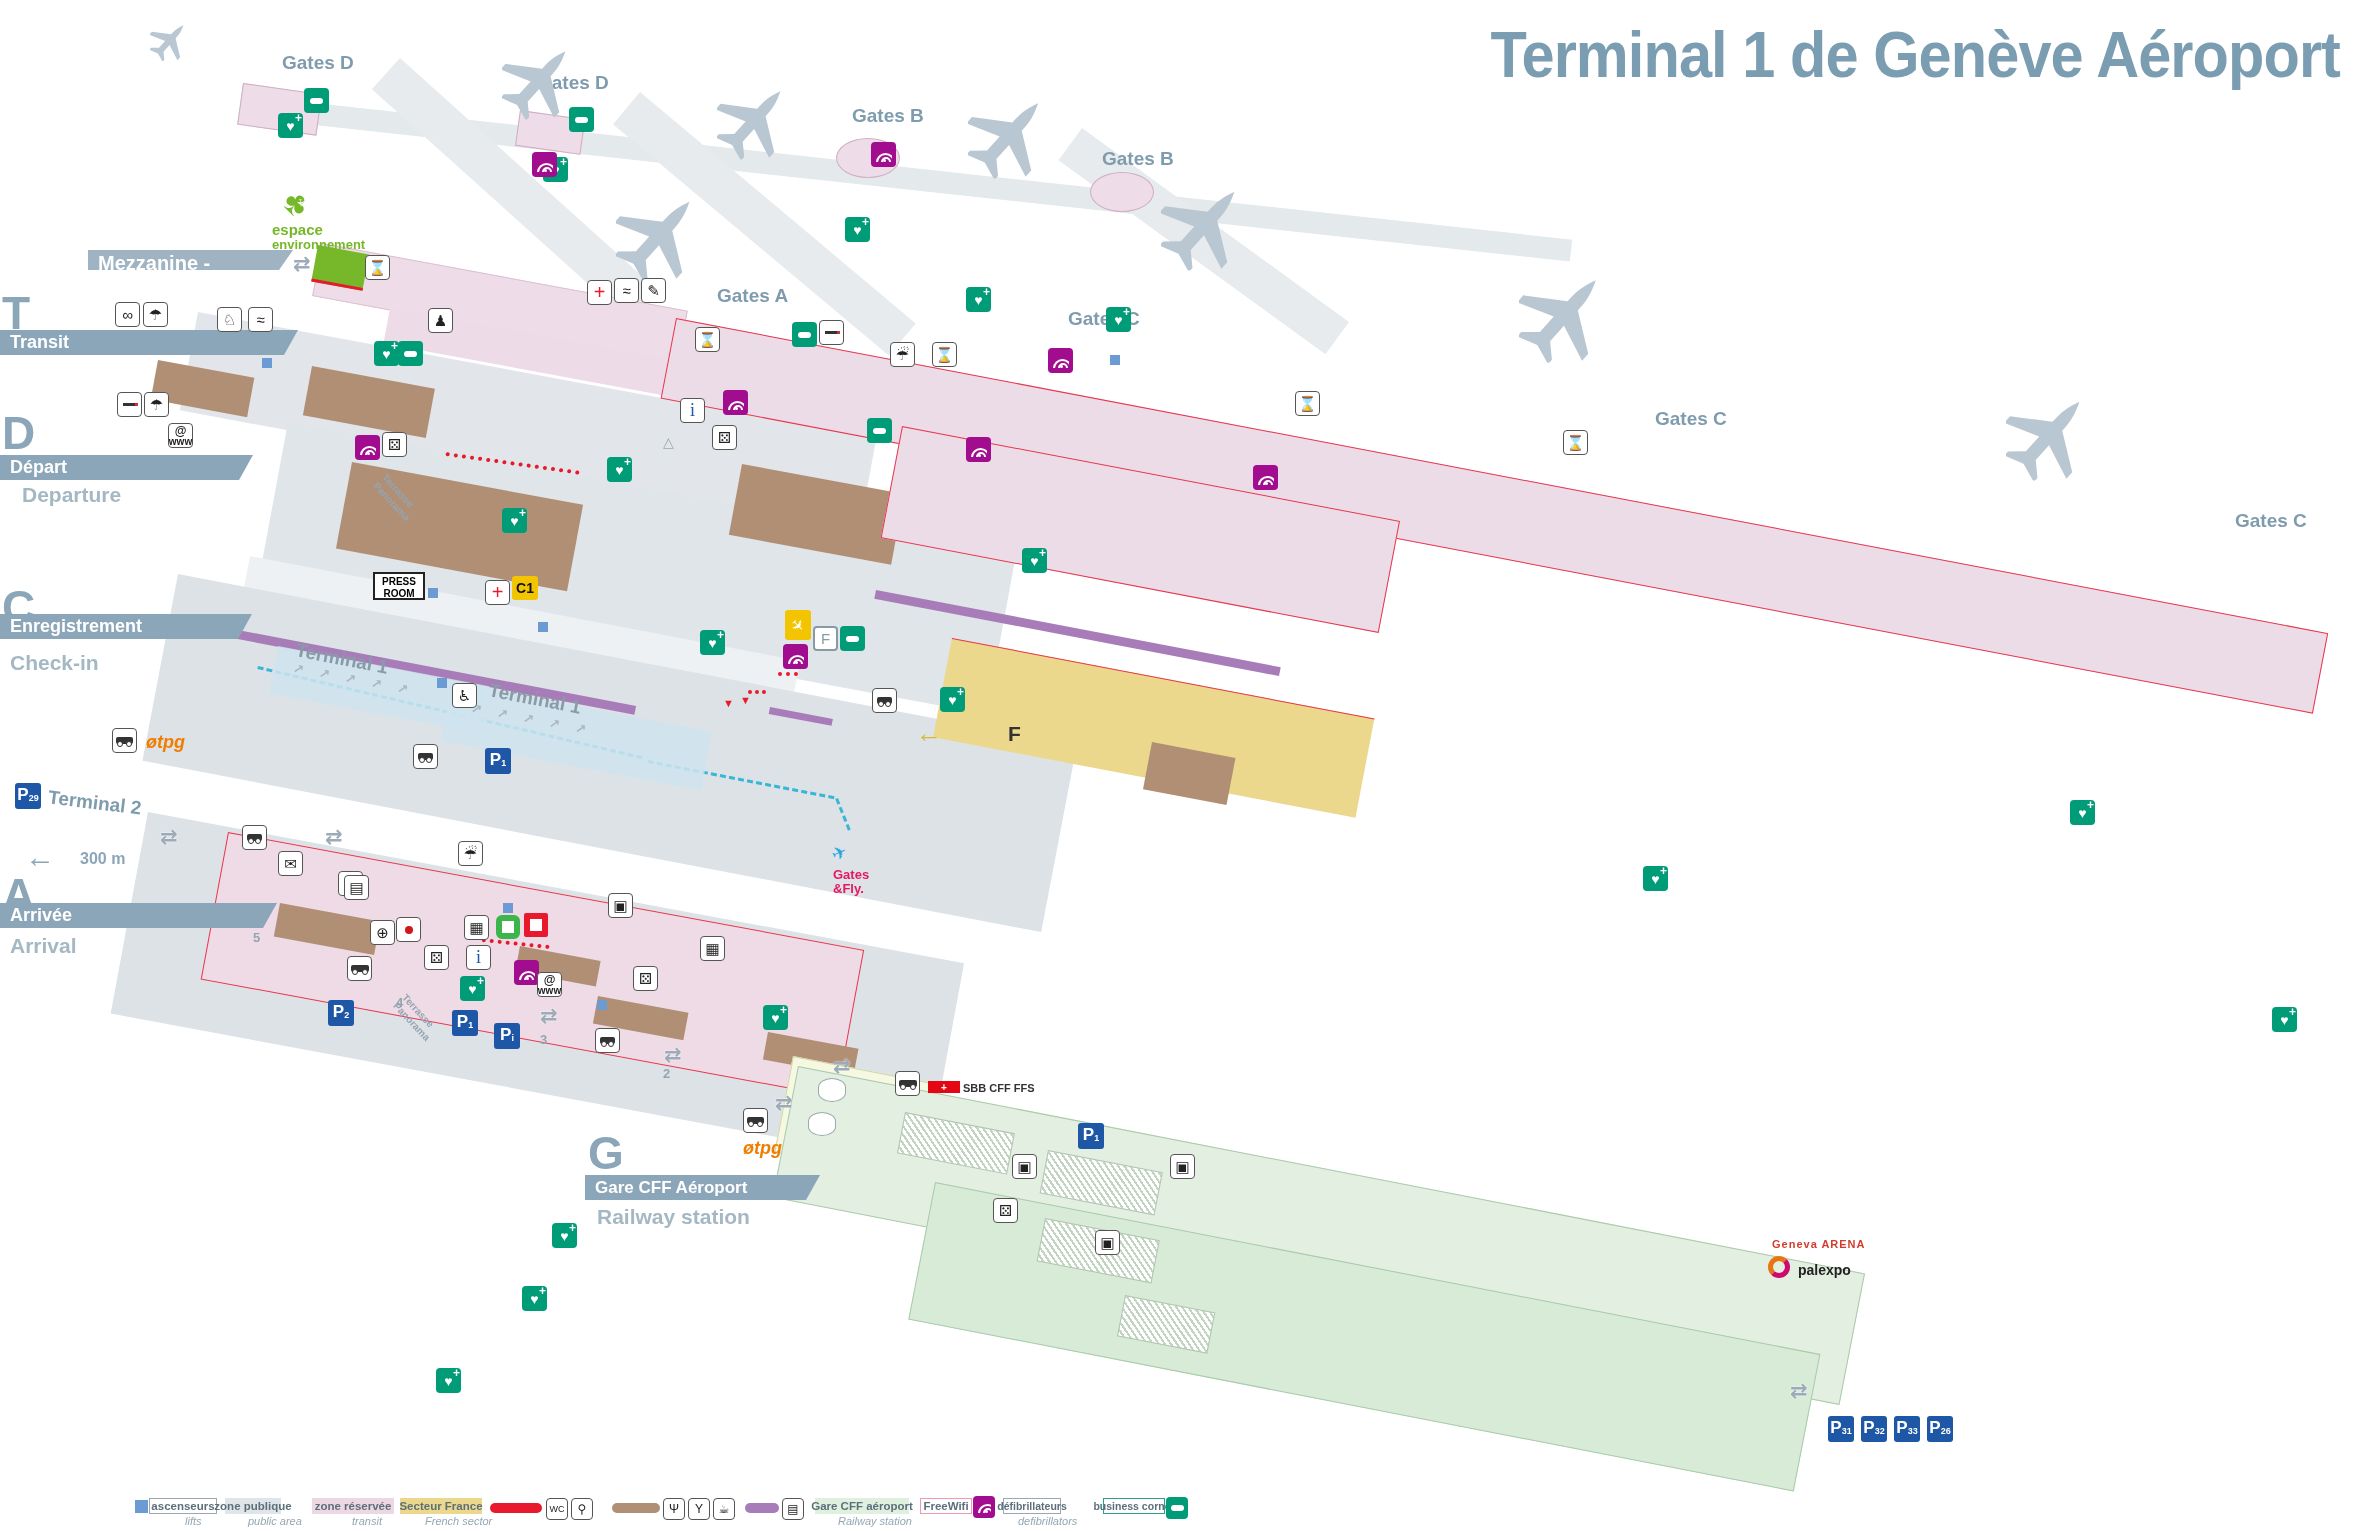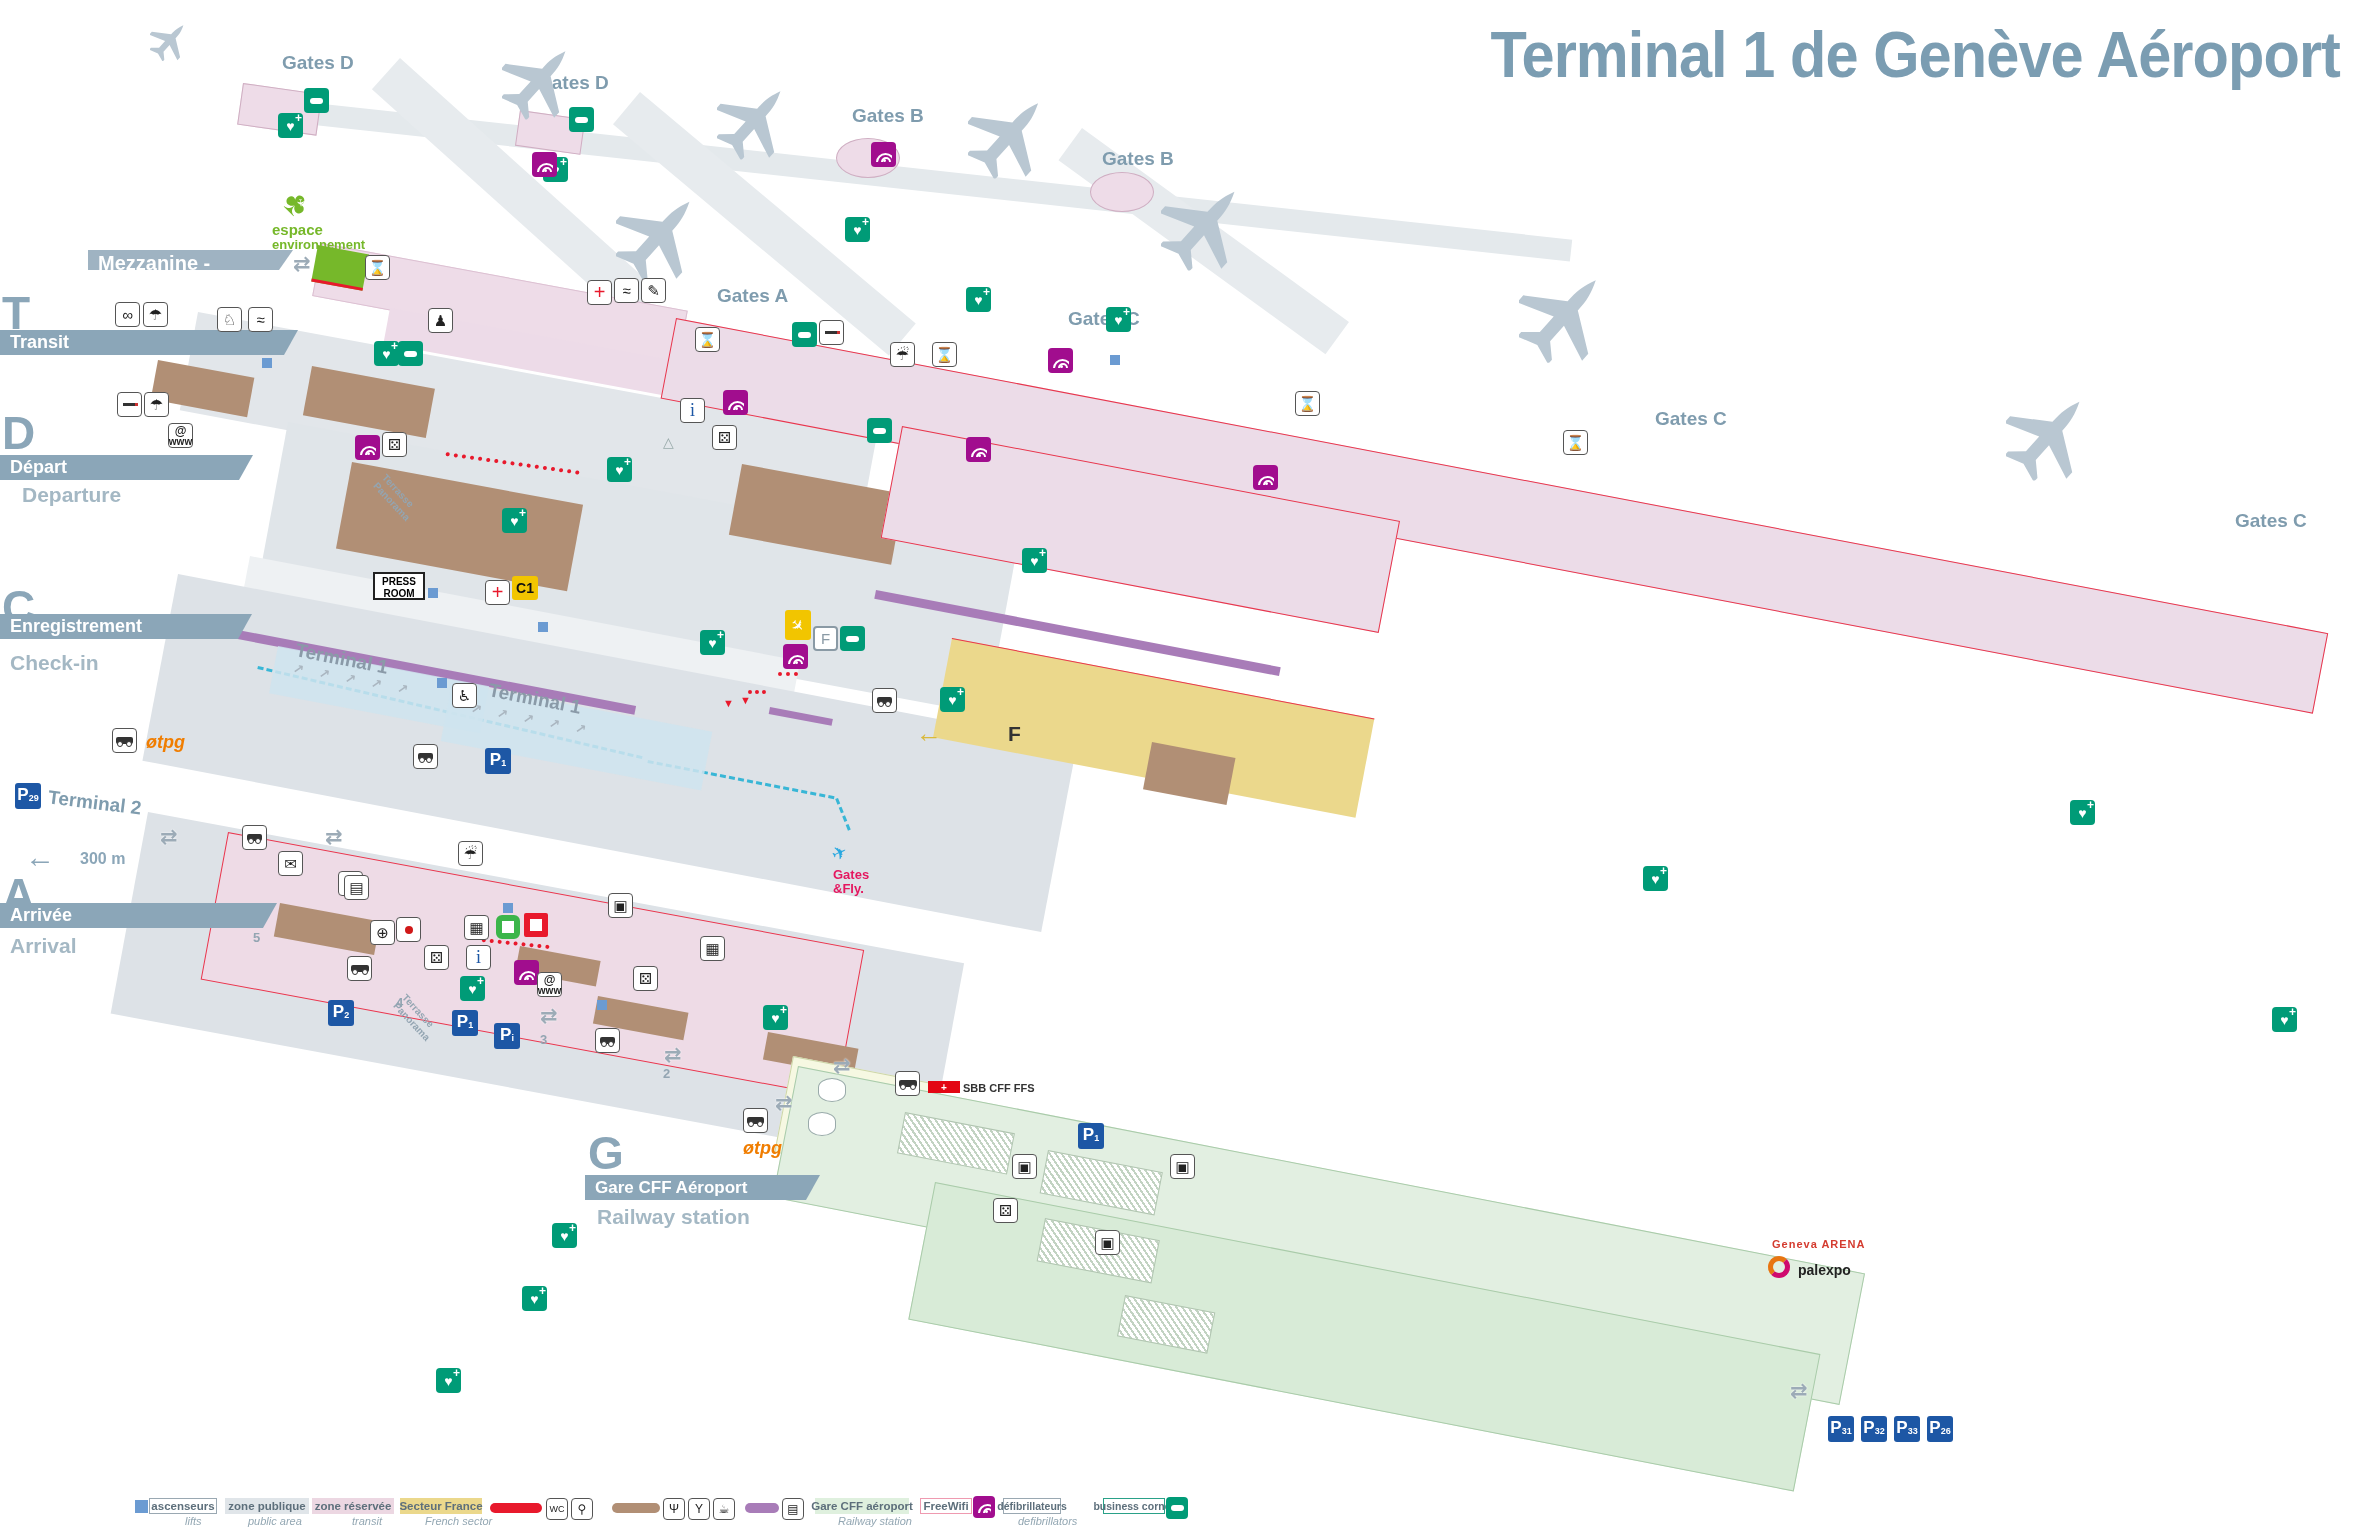--- a/index.html
+++ b/index.html
@@ -594,21 +594,21 @@
       <span class="s">33</span>
     </div>
   <div class="pk" style="left:1927px;top:1416px">
       <span class="m">P</span>
       <span class="s">26</span>
     </div>
 
   <div class="abs" style="left:135px;top:1500px;width:13px;height:13px;background:#6b9bd2;z-index:20"></div>
   <div class="lg-sw" style="left:149px;top:1498px;width:68px;background:#fff;border:1.5px solid #9aa8b2">ascenseurs</div>
   <div class="lg-en" style="left:185px;top:1515px">lifts</div>
-  <div class="lg-sw" style="left:225px;top:1498px;width:84px;background:#e0e5e9">zone publique</div>
+  <div class="lg-sw" style="left:225px;top:1498px;width:56px;background:#e0e5e9">zone publique</div>
   <div class="lg-en" style="left:248px;top:1515px">public area</div>
   <div class="lg-sw" style="left:312px;top:1498px;width:82px;background:#ecd7e2">zone réservée</div>
   <div class="lg-en" style="left:352px;top:1515px">transit</div>
   <div class="lg-sw" style="left:400px;top:1498px;width:82px;background:#ebd88c">Secteur France</div>
   <div class="lg-en" style="left:425px;top:1515px">French sector</div>
   <div class="lg-bar" style="left:490px;top:1503px;width:52px;background:#e8192c"></div>
   <i class="ic sm lg-ic" style="left:546px;top:1498px;font-size:9px;font-weight:bold">
       <b>WC</b>
     </i>
   <i class="ic sm lg-ic" style="left:571px;top:1498px">

